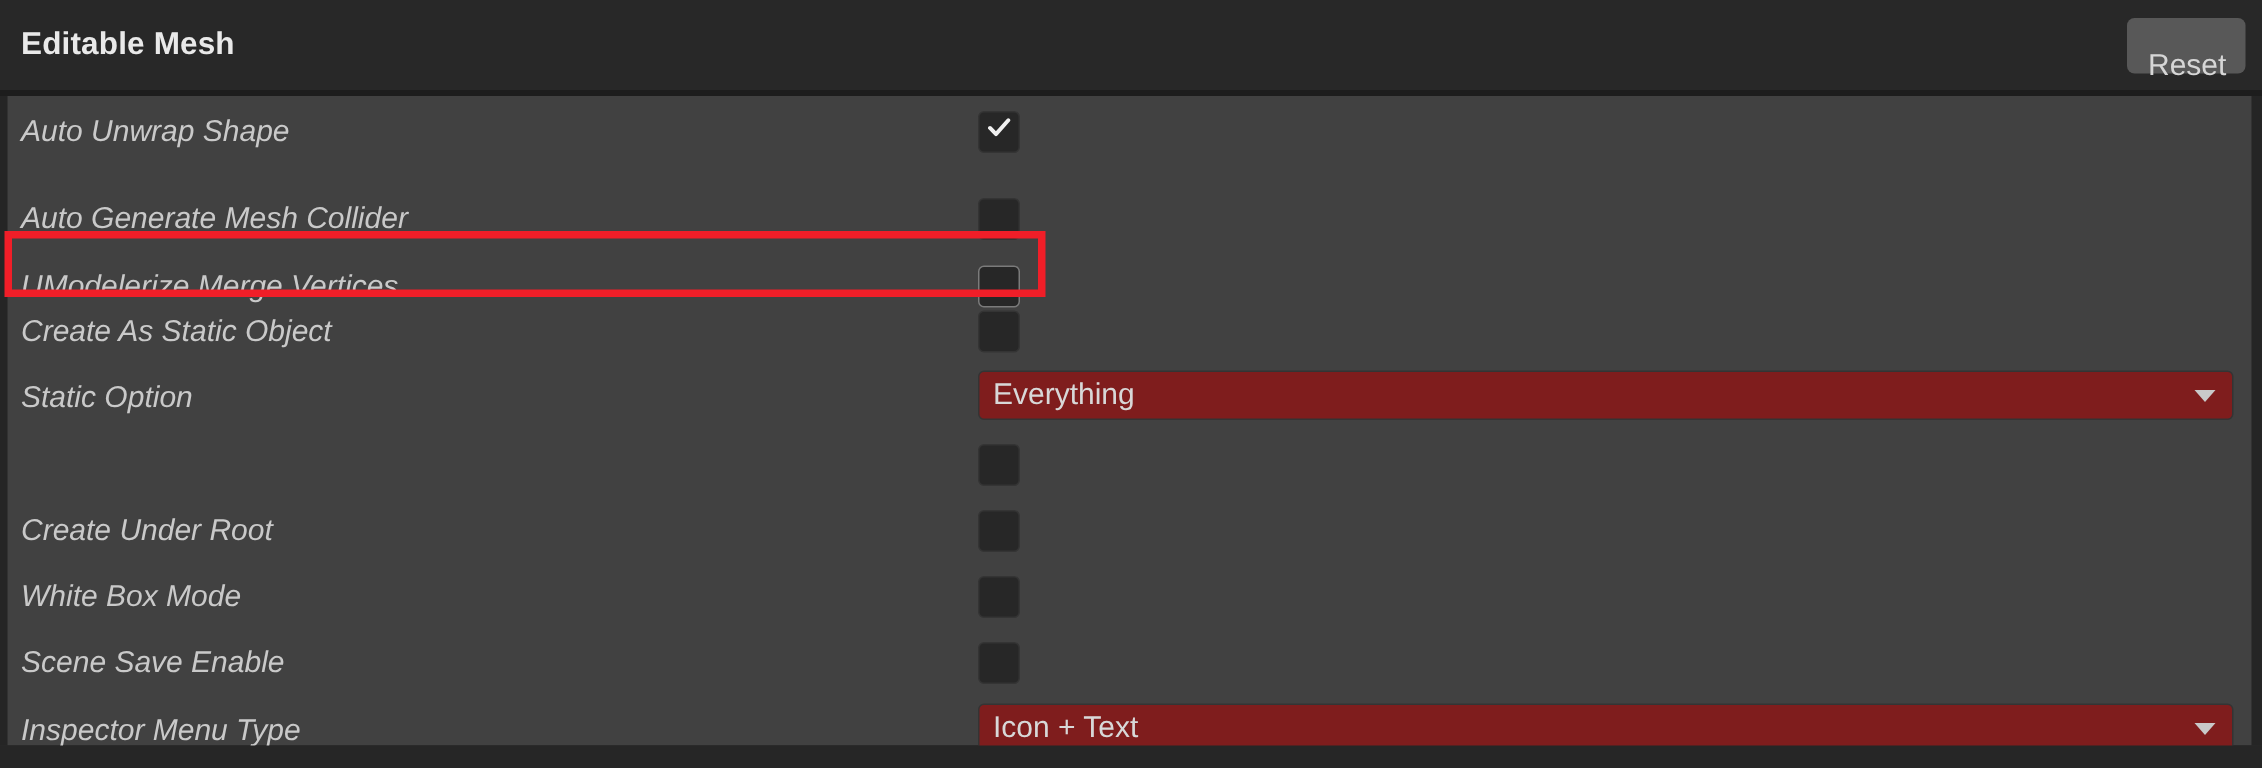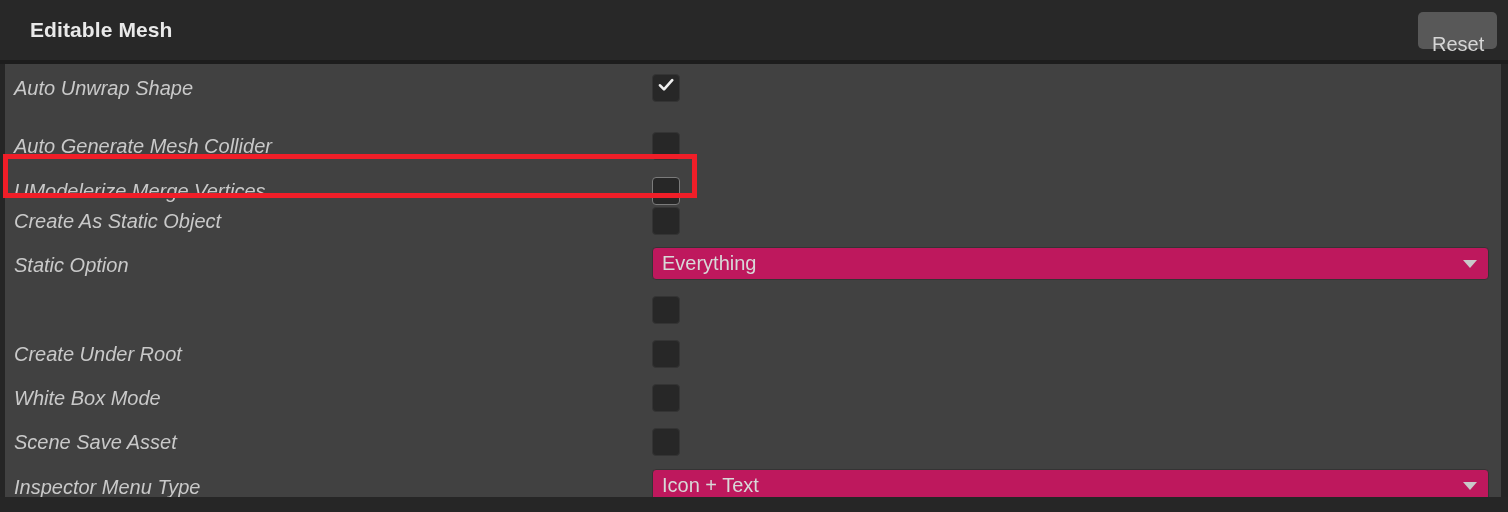--- a/index.html
+++ b/index.html
@@ -35,21 +35,20 @@
     position: absolute;
     left: 14px;
     top: 0;
     height: 60px;
     line-height: 60px;
     font-size: 21px;
     font-weight: bold;
     color: #e9e9e9;
     letter-spacing: 0.1px;
     white-space: nowrap;
-    margin-left: 16px;
   }
   #reset-button {
     position: absolute;
     right: 11px;
     top: 12px;
     width: 79px;
     height: 37px;
     background: #585858;
     border: none;
     border-radius: 5px;
@@ -149,21 +148,21 @@
     height: 16px;
   }
 
   
   .dropdown {
     position: absolute;
     left: 652px;
     top: 4px;
     width: 837px;
     height: 33px;
-    background: #be185d;
+    background: #7f1d1d;
     border: 1px solid #343434;
     border-radius: 4px;
     box-sizing: border-box;
     cursor: pointer;
   }
   .dropdown-value {
     position: absolute;
     left: 9px;
     top: 0;
     height: 31px;
@@ -243,21 +242,21 @@
       </div>
       <div class="row" style="top: 331.8px;">
         <div class="row-label">Create Under Root</div>
         <div class="checkbox"></div>
       </div>
       <div class="row" style="top: 376.1px;">
         <div class="row-label">White Box Mode</div>
         <div class="checkbox"></div>
       </div>
       <div class="row" style="top: 420.4px;">
-        <div class="row-label">Scene Save Asset</div>
+        <div class="row-label">Scene Save Enable</div>
         <div class="checkbox"></div>
       </div>
       <div class="row" style="top: 464.7px;">
         <div class="row-label">Inspector Menu Type</div>
         <div class="dropdown">
           <div class="dropdown-value">Icon + Text</div>
           <div class="dropdown-arrow"></div>
         </div>
       </div>
     </div>

